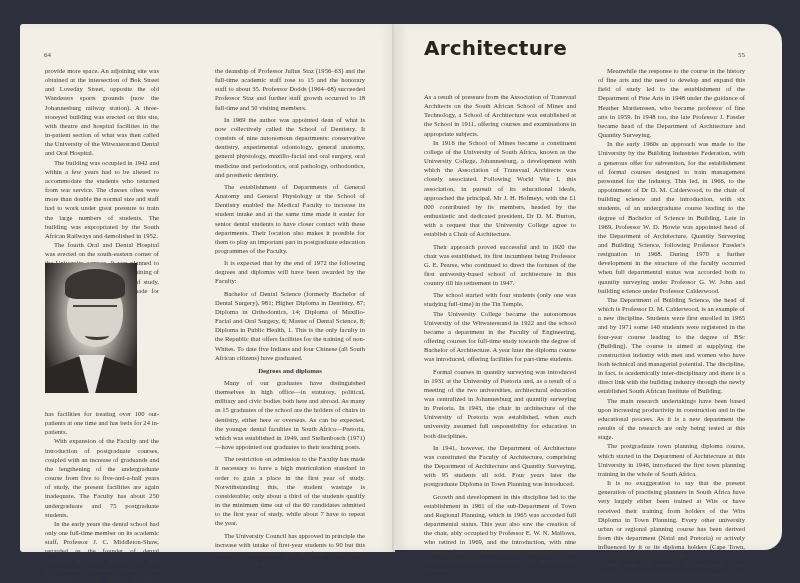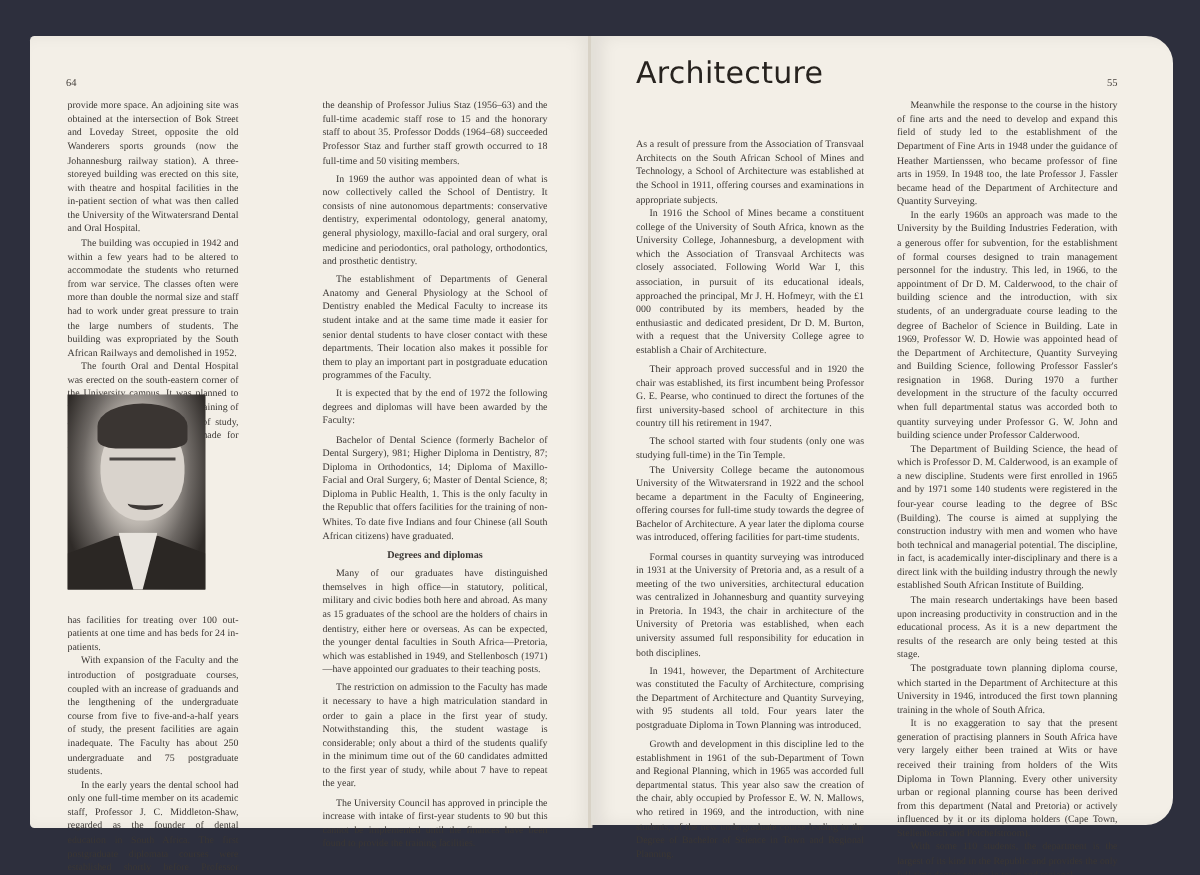--- a/index.html
+++ b/index.html
@@ -7,21 +7,21 @@
   .page{position:absolute;background:#f3efe7;}
   .page-left{left:20px;top:24px;width:374px;height:528px;border-radius:3px 0 0 3px;box-shadow:inset -6px 0 10px rgba(0,0,0,0.06);}
   .page-right{left:394px;top:24px;width:388px;height:526px;border-radius:0 18px 18px 0;box-shadow:inset 8px 0 10px rgba(0,0,0,0.07);}
   .gutter{position:absolute;left:392px;top:24px;width:3px;height:528px;background:#d8d2c6;}
   .pagenum{position:absolute;font-size:7px;color:#4a4541;}
   .col{position:absolute;font-size:6.6px;line-height:9.15px;text-align:justify;hyphens:auto;}
   .col p{margin:0;text-indent:9px;}
   .col p.noindent{text-indent:0;}
   .col p.gap{margin-top:3px;}
   .col h4{margin:4px 0 3px 0;font-size:6.8px;font-weight:bold;text-align:center;}
-  .heading{position:absolute;left:424px;top:36px;font-family:"DejaVu Sans","Liberation Sans",sans-serif;font-weight:normal;font-size:20px;color:#27231f;letter-spacing:0.2px;}
+  .heading{position:absolute;left:424px;top:36px;font-family:"DejaVu Sans","Liberation Sans",sans-serif;font-weight:bold;font-size:20px;color:#27231f;letter-spacing:0.2px;}
   .photo{position:absolute;left:45px;top:263px;width:92px;height:130px;background:radial-gradient(ellipse at 50% 38%, #e6e2dc 0%, #bdb7b0 32%, #6d6864 55%, #2f2b28 80%);overflow:hidden;}
   .photo .hair{position:absolute;left:20px;top:6px;width:60px;height:30px;border-radius:50% 50% 20% 20%;background:#3a3532;}
   .photo .face{position:absolute;left:22px;top:18px;width:56px;height:66px;border-radius:45% 45% 48% 48%;background:#d9d3cc;}
   .photo .glasses{position:absolute;left:28px;top:42px;width:44px;height:8px;border-top:2px solid #4b4643;}
   .photo .mouth{position:absolute;left:40px;top:68px;width:24px;height:6px;border-bottom:3px solid #3e3936;border-radius:0 0 50% 50%;}
   .photo .suit{position:absolute;left:0;top:94px;width:92px;height:40px;background:#2b2724;clip-path:polygon(0 30%,35% 0,65% 0,100% 30%,100% 100%,0 100%);}
   .photo .collar{position:absolute;left:34px;top:92px;width:26px;height:40px;background:#e8e4de;clip-path:polygon(0 0,100% 0,60% 100%,40% 100%);}
 </style>
 </head>
 <body>

